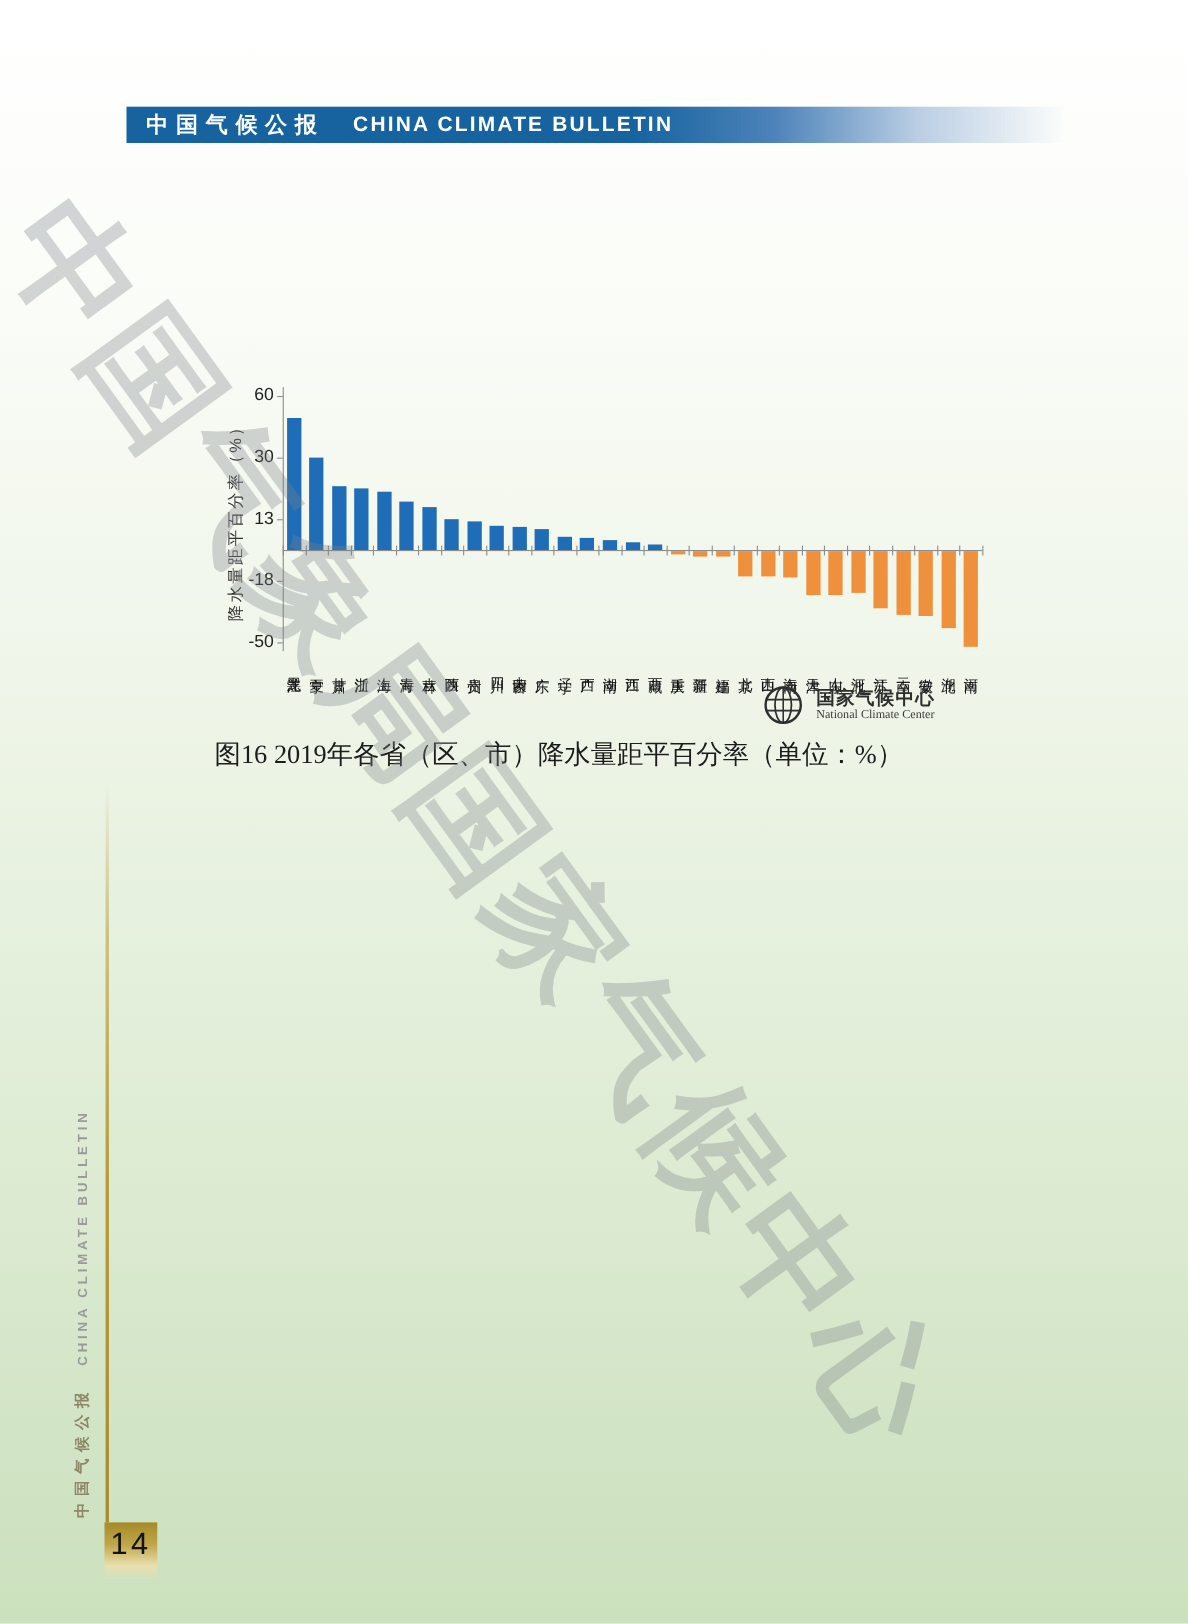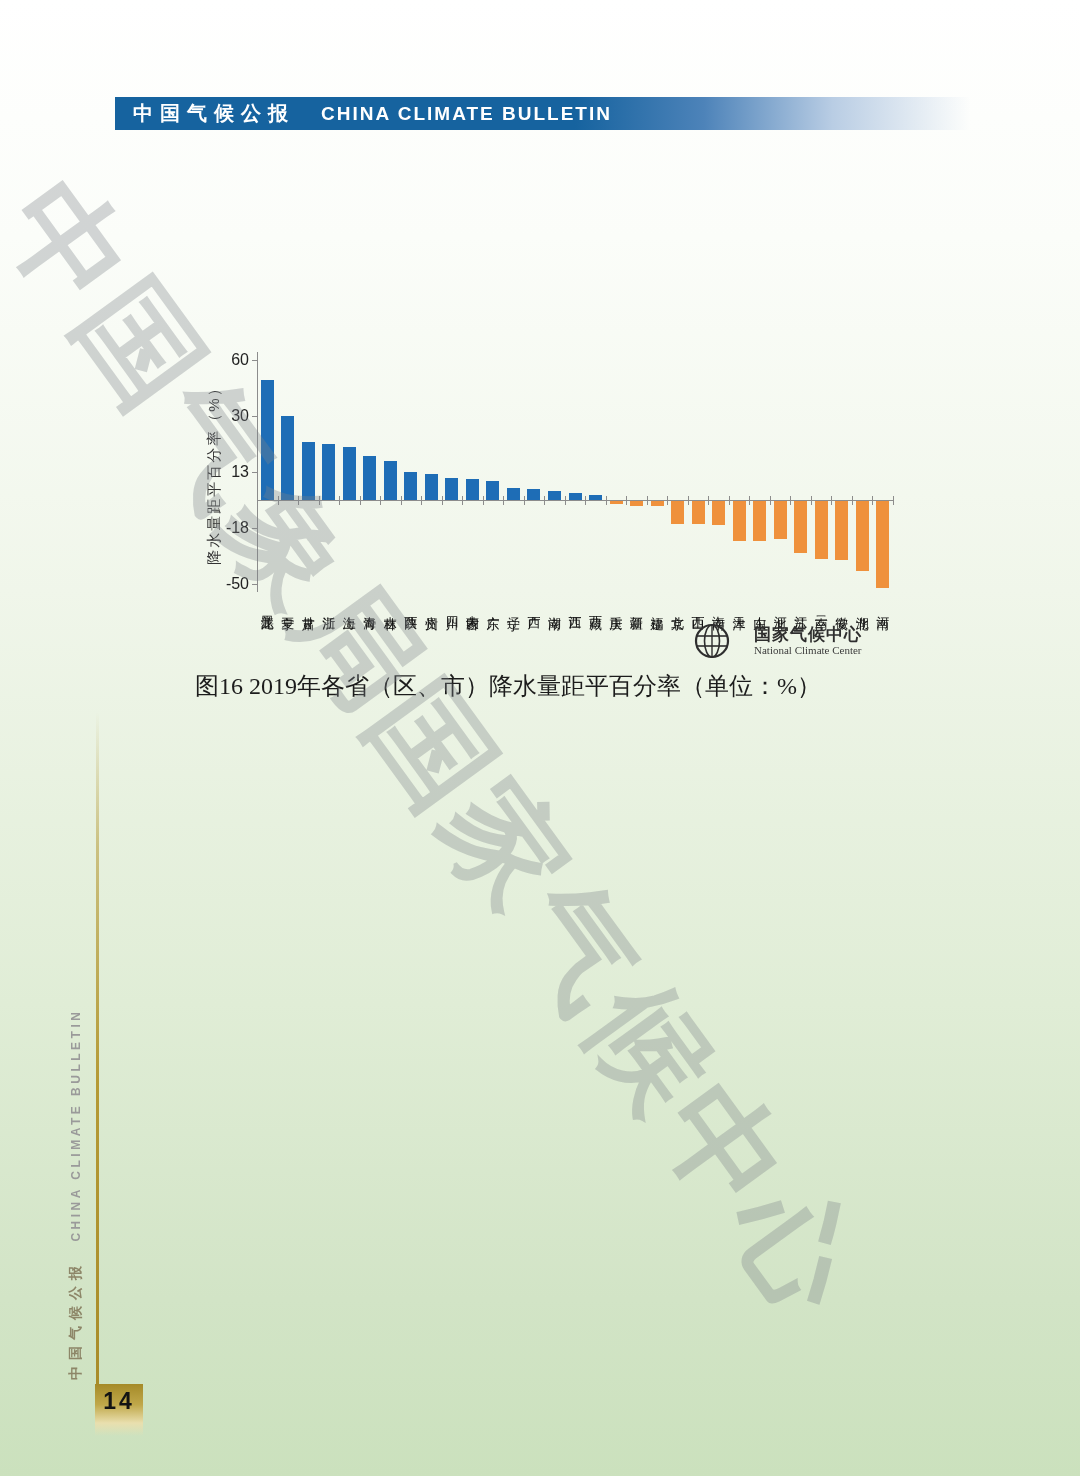--- a/index.html
+++ b/index.html
@@ -43,38 +43,38 @@
   .bar.pos{background:#1e6db6;}
   .bar.neg{background:#ef913c;}
   .btick{position:absolute;width:1px;height:9px;top:144px;background:#8c8c8c;}
   .ytick{position:absolute;left:-5px;width:5px;height:1px;background:#8c8c8c;}
   .yticklab{position:absolute;left:-46px;width:38px;text-align:right;font-family:"Liberation Sans",sans-serif;
             font-size:16px;color:#222;}
   .ylab{position:absolute;left:-52px;top:240px;width:240px;text-align:center;transform:rotate(-90deg);
         transform-origin:0 0;font-size:15px;color:#333;letter-spacing:2px;font-family:"Liberation Sans",sans-serif;}
   .xlab{position:absolute;top:244px;text-align:center;font-size:13px;color:#111;}
   .xlab span{writing-mode:vertical-rl;text-orientation:upright;line-height:13px;letter-spacing:1px;}
-  .ncc-logo{position:absolute;left:498px;top:276px;display:flex;align-items:center;gap:23px;}
+  .ncc-logo{position:absolute;left:498px;top:276px;display:flex;align-items:center;gap:11px;}
   .ncc-cn{font-size:17px;font-weight:bold;color:#2e2e2e;letter-spacing:1px;line-height:18px;}
   .ncc-en{font-size:11px;color:#3c3c3c;line-height:12px;}
   .fig-caption{position:absolute;left:0;width:712px;top:324px;text-align:left;font-size:24px;color:#1c1c1c;}
 
   
   .side-rule{position:absolute;left:96px;top:712px;width:3px;height:672px;z-index:3;
              background:linear-gradient(180deg,rgba(181,154,53,0) 0%,rgba(181,154,53,0.55) 20%,#b59a35 55%,#a98c29 100%);}
   .side-text{position:absolute;left:66px;top:1380px;transform:rotate(-90deg);transform-origin:0 0;
              white-space:nowrap;z-index:3;font-family:"Liberation Sans",sans-serif;}
   .s-cn{font-size:14px;font-weight:bold;letter-spacing:6px;color:#8d8668;}
   .s-en{font-size:12px;font-weight:bold;letter-spacing:3.5px;color:#9a9a9a;margin-left:14px;}
 
   
   .page-tab{position:absolute;left:95px;top:1384px;width:48px;height:52px;z-index:4;text-align:center;
             background:linear-gradient(180deg,#a58a28 0%,#c0a84a 40%,#e9dfae 75%,rgba(255,255,255,0) 100%);}
   .page-tab span{display:inline-block;margin-top:4px;font-family:"Liberation Sans",sans-serif;
-                 font-weight:bold;font-size:23px;letter-spacing:3px;color:#131313;}
+                 font-weight:normal;font-size:28px;letter-spacing:3px;color:#131313;}
 </style>
 </head>
 <body>
 
 <div class="page">
 
   <div class="header-bar">
     <span class="h-cn">中国气候公报</span>
     <span class="h-en">CHINA CLIMATE BULLETIN</span>
   </div>

